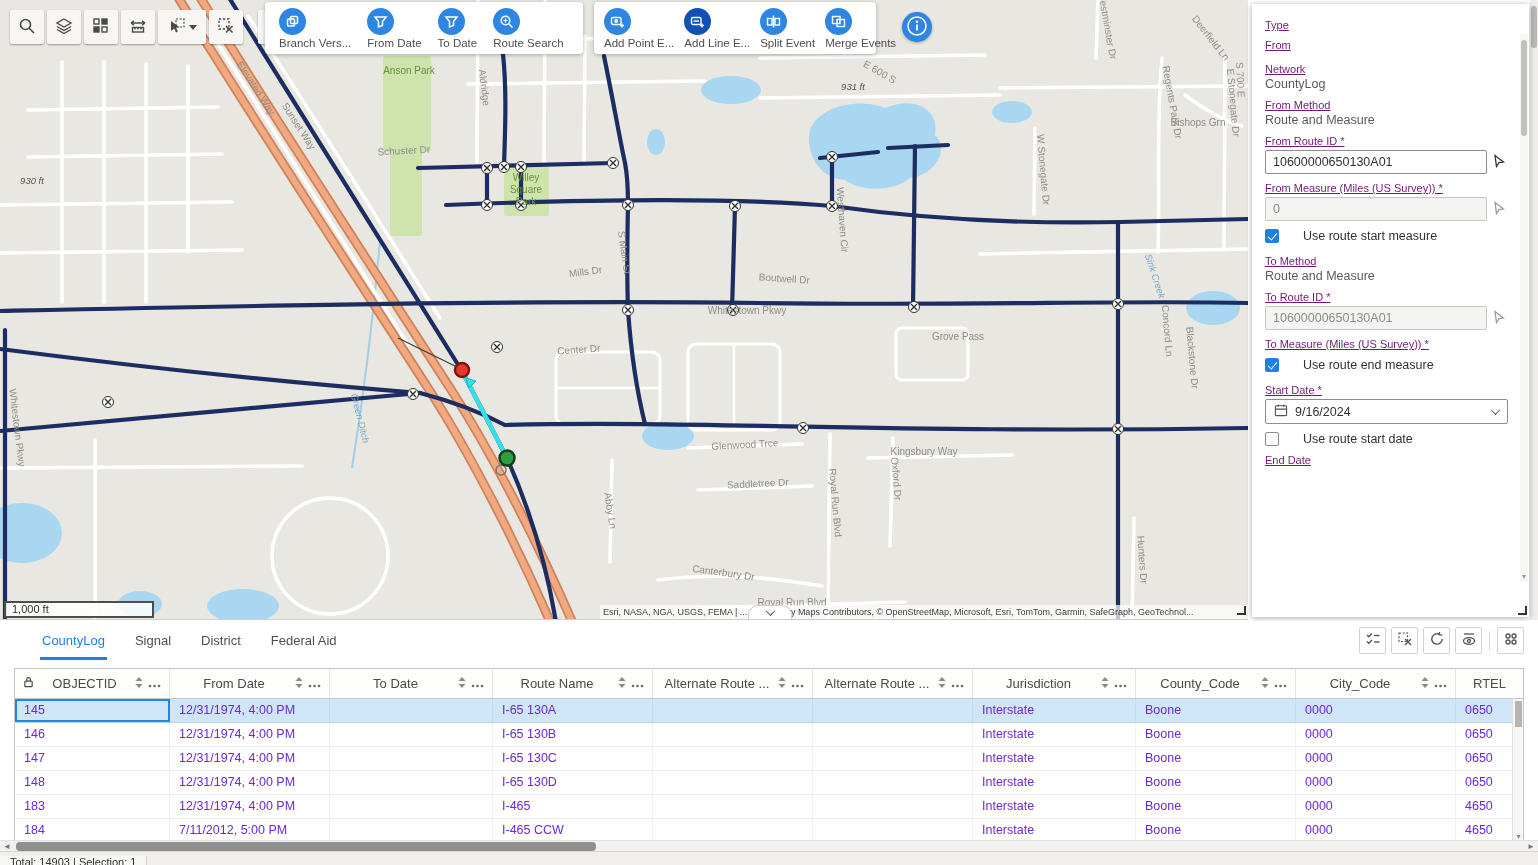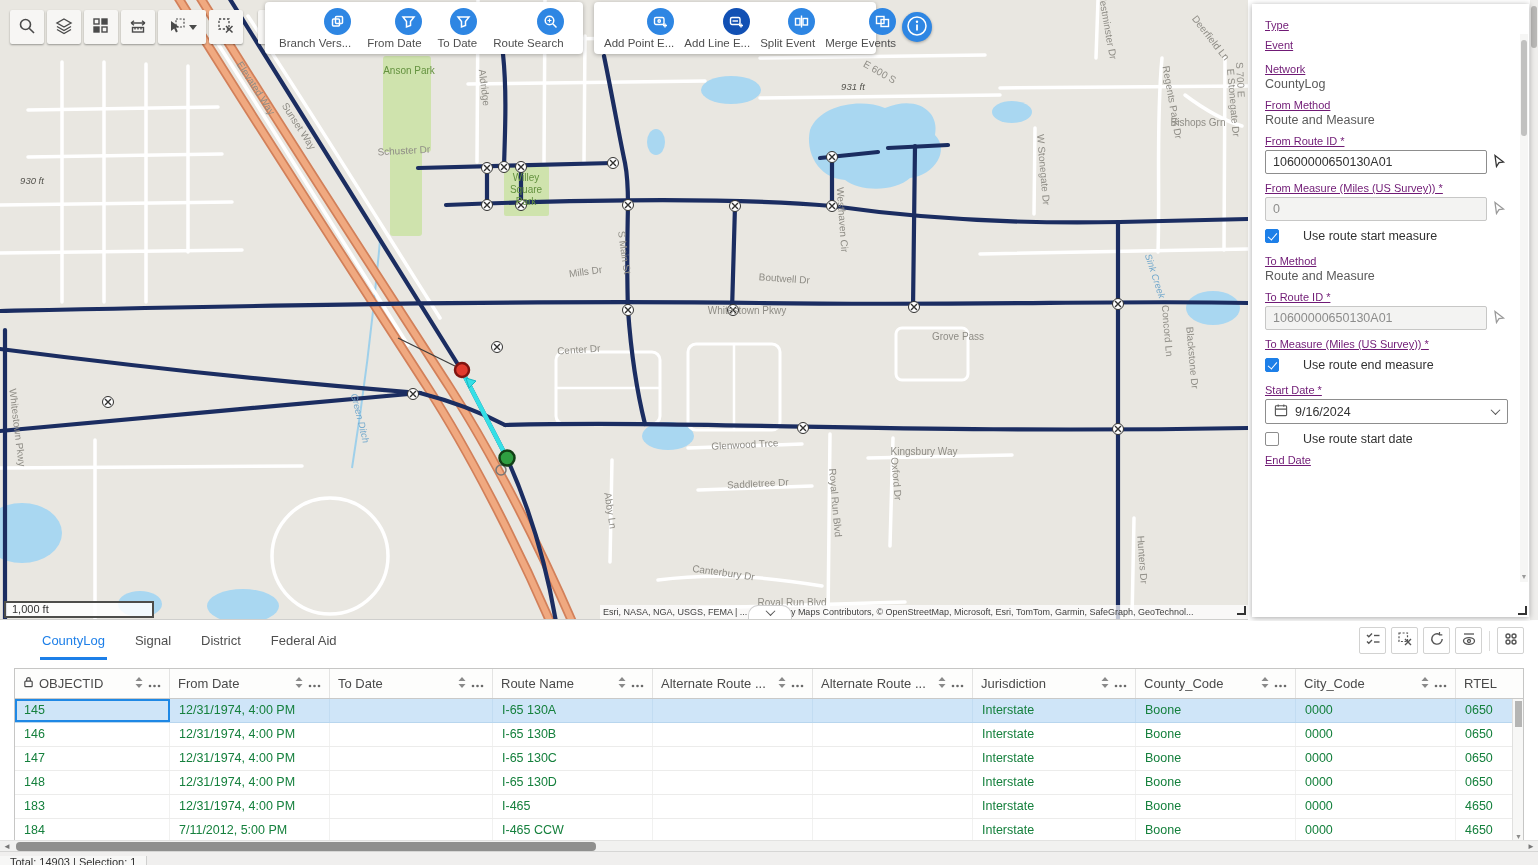--- a/index.html
+++ b/index.html
@@ -21,21 +21,21 @@
     box-shadow:0 1px 2px rgba(0,0,0,.35); display:flex; align-items:center; justify-content:center; cursor:pointer; }
   .tool-btn.wide { width:48px; gap:3px; }
   .tool-btn.offset { margin-left:12px; }
   .caret-down { width:0; height:0; border-left:4px solid transparent; border-right:4px solid transparent; border-top:5px solid #4a4a4a; }
 
   
   .tool-card { position:absolute; top:2px; height:52px; background:#fff; border-radius:4px;
     box-shadow:0 1px 4px rgba(0,0,0,.28); display:flex; align-items:center; }
   .card1 { left:265px; width:318px; padding:0 14px; gap:16px; }
   .card2 { left:594px; width:282px; padding:0 10px; gap:10px; }
-  .tc-item { display:flex; flex-direction:column; align-items:flex-end; gap:2px; cursor:pointer; }
+  .tc-item { display:flex; flex-direction:column; align-items:flex-start; gap:2px; cursor:pointer; }
   .tc-circle { width:27px; height:27px; border-radius:50%; background:#2e86e3; display:flex; align-items:center; justify-content:center; }
   .tc-circle.active { background:#1150b4; }
   .tc-label { font-size:11.5px; color:#4f4f4f; white-space:nowrap; }
 
   .info-btn { position:absolute; left:902px; top:12px; width:30px; height:30px; border-radius:50%;
     background:#2e86e3; border:none; box-shadow:0 1px 3px rgba(0,0,0,.3); display:flex; align-items:center; justify-content:center; cursor:pointer;}
 
   .scalebar { position:absolute; left:4px; top:601px; width:150px; height:17px; background:rgba(255,255,255,.85);
     border:2px solid #4d4d4a; font-size:11px; color:#323232; line-height:13px; padding-left:6px; }
   .attribution { position:absolute; right:0; bottom:0; height:14px; width:648px; background:rgba(255,255,255,.72);
@@ -87,26 +87,26 @@
   .tabs-row { position:relative; height:40px; display:flex; align-items:center; padding-left:40px; gap:26px; }
   .tab { font-size:13px; color:#4f4f4f; padding:10px 2px 9px; cursor:pointer; border-bottom:3px solid transparent; }
   .tab.active { color:#1d7fe8; border-bottom-color:#1d7fe8; }
   .tab-tools { position:absolute; right:14px; top:6px; display:flex; align-items:center; gap:5px; }
   .tt-btn { width:27px; height:27px; background:#fff; border:1px solid #d2d2d1; border-radius:2px; display:flex;
     align-items:center; justify-content:center; cursor:pointer; }
   .tt-div { width:1px; height:20px; background:#dcdcdb; margin:0 2px; }
 
   .grid { position:absolute; left:14px; top:47px; width:1510px; border:1px solid #c6c6c5; background:#fff; }
   .g-header { display:flex; height:30px; background:#fdfdfc; border-bottom:1px solid #c9c9c8; }
-  .g-hcell { display:flex; align-items:center; gap:5px; padding:0 8px; border-right:1px solid #e4e4e3; font-size:13px; color:#4a4a4a; }
+  .g-hcell { display:flex; align-items:center; gap:5px; padding:0 8px; border-right:1px solid #e4e4e3; font-size:13px; color:#4a4a4a;text-align:center; }
   .g-hcell .lbl { flex:1; white-space:nowrap; overflow:hidden; text-overflow:ellipsis; }
   .g-rows { height:142px; overflow:hidden; position:relative; }
   .g-row { display:flex; height:24px; border-bottom:1px solid #ececeb; background:#fff; }
   .g-row.selected { background:#cfe5f8; border-bottom-color:#b8d6ee; }
-  .g-cell { padding:4px 9px; font-size:12.5px; color:#15803d; border-right:1px solid #f1f1f0; white-space:nowrap; overflow:hidden; }
+  .g-cell { padding:4px 9px; font-size:12.5px; color:#6d28d9; border-right:1px solid #f1f1f0; white-space:nowrap; overflow:hidden; }
   .g-row.selected .g-cell { border-right-color:#c2dcf2; }
   .g-cell.focus { outline:2px solid #1e88e5; outline-offset:-2px; }
   .c1{width:155px}.c2{width:160px}.c3{width:163px}.c4{width:160px}.c5{width:160px}.c6{width:160px}.c7{width:163px}.c8{width:160px}.c9{width:160px}.c10{flex:1}
   .v-scroll { position:absolute; right:0; top:0; bottom:0; width:11px; background:#f7f7f6; border-left:1px solid #e0e0df; }
   .v-scroll .thumb { position:absolute; left:2px; top:2px; width:7px; height:26px; background:#b5b5b4; }
   .v-scroll .arr { position:absolute; bottom:1px; left:0; width:11px; text-align:center; font-size:7px; color:#8b8b8a;}
   .h-scroll { position:absolute; left:0; top:219px; width:1538px; height:11px; background:#f1f1f0; border-top:1px solid #e2e2e1; }
   .h-scroll .thumb { position:absolute; left:16px; top:1px; width:580px; height:9px; background:#8f8f8e; border-radius:4px; }
   .h-scroll .arrL,.h-scroll .arrR { position:absolute; top:0; font-size:8px; color:#777; line-height:11px;}
   .h-scroll .arrL{left:3px}.h-scroll .arrR{right:3px}
@@ -499,21 +499,21 @@
   </div>
 
   <div class="right-strip">
       <div class="thumbv"></div>
     </div>
 
   <aside class="panel">
     <div class="panel-body">
       <div class="f-label">Type</div>
 
-      <div class="f-label">Event</div>
+      <div class="f-label">From</div>
 
       <div class="f-label" style="margin-top:12px">Network</div>
       <div class="f-static">CountyLog</div>
 
       <div class="f-label">From Method</div>
       <div class="f-static">Route and Measure</div>
 
       <div class="f-label">From Route ID *</div>
       <div class="inp-row">
         <input class="inp" value="10600000650130A01" style="">

